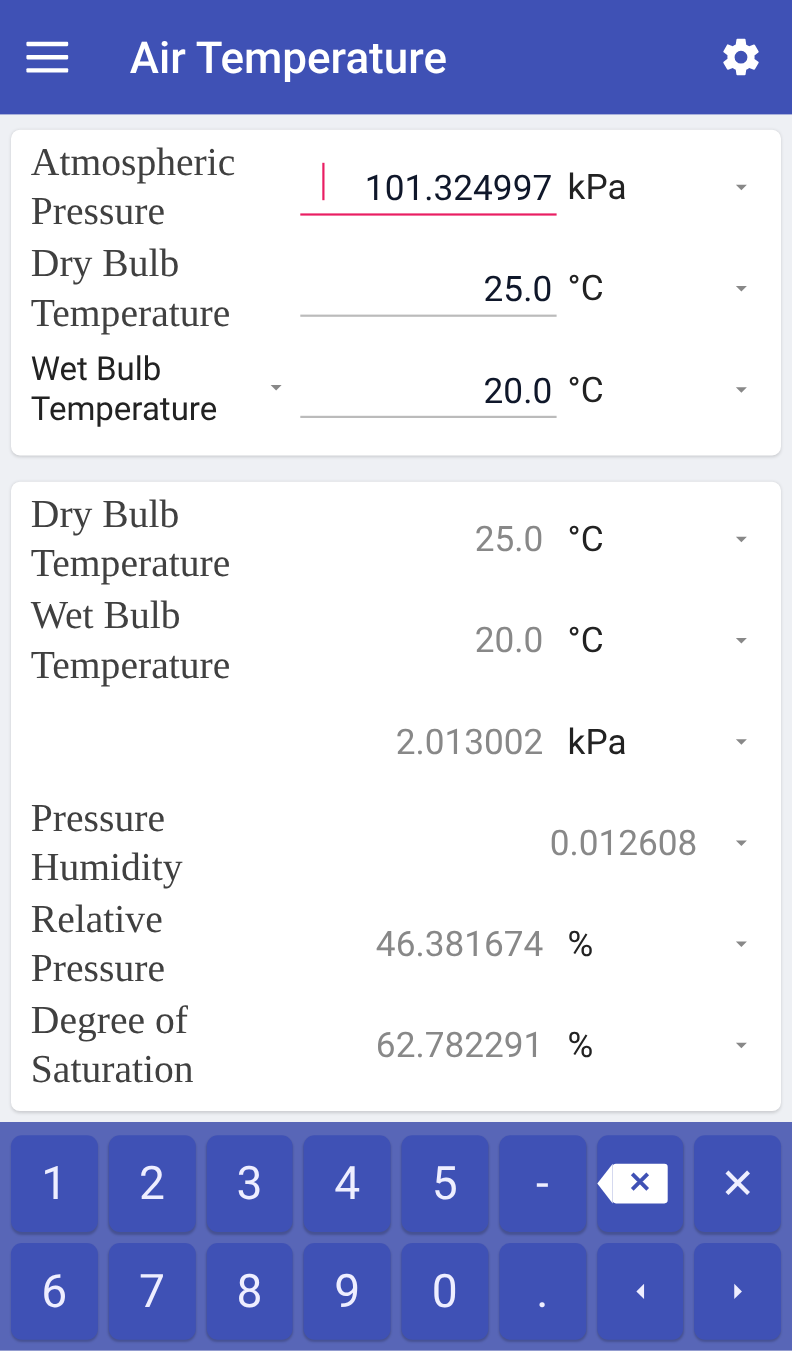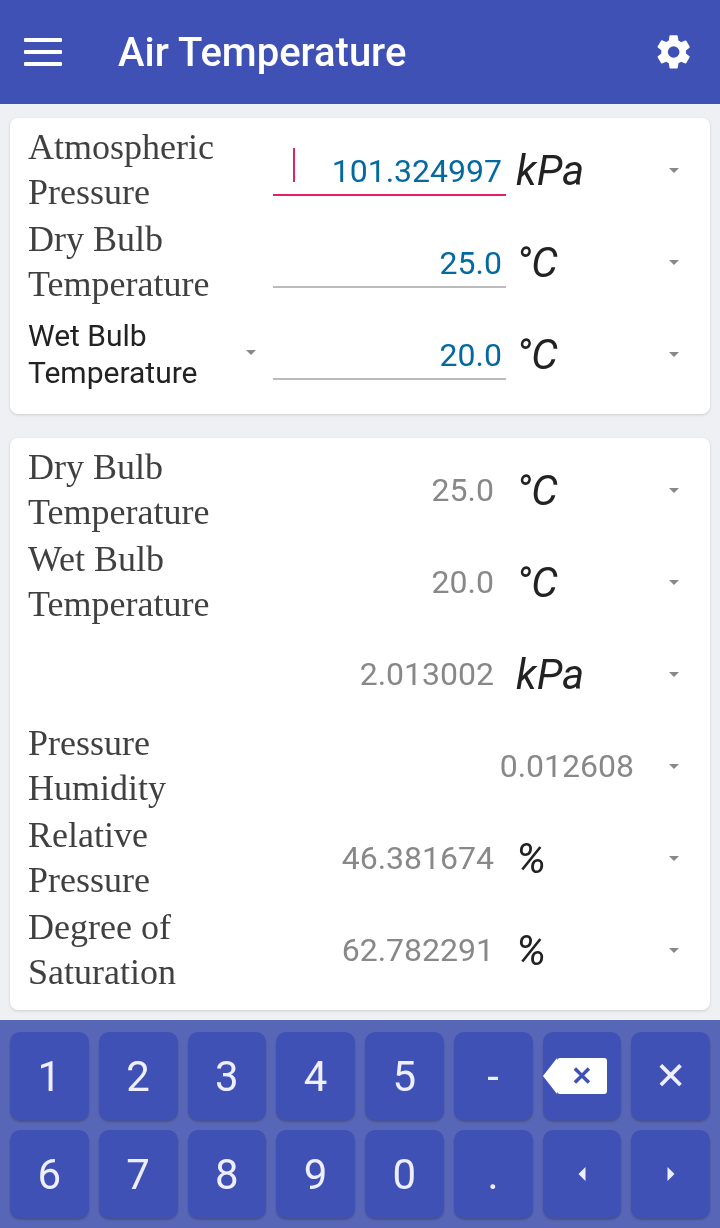--- a/index.html
+++ b/index.html
@@ -9,25 +9,25 @@
 .hamburger { width: 38px; height: 28px; display: flex; flex-direction: column; justify-content: space-between; }
 .hamburger span { display: block; height: 4px; background: #fff; border-radius: 1px; }
 .title { font-size: 40px; font-weight: 500; margin-left: 56px; flex: 1; }
 .gear { width: 44px; height: 44px; display: flex; align-items: center; justify-content: center; }
 .content { flex: 1; overflow: hidden; padding: 14px 10px; }
 .card { background: #fff; border-radius: 8px; box-shadow: 0 1px 3px rgba(0,0,0,0.15); padding: 6px 18px 14px 18px; margin-bottom: 24px; }
 .row { display: flex; align-items: center; min-height: 92px; gap: 10px; }
 .label { flex: 0 0 235px; font-size: 36px; color: #404040; line-height: 1.25; font-family: Liberation Serif, serif; }
 .label-with-caret { flex: 0 0 235px; display: flex; align-items: center; gap: 4px; }
 .label-with-caret .lbl { font-size: 30px; color: #222; line-height: 1.25; }
-.value { flex: 1; font-size: 32px; text-align: right; padding-right: 12px; color: #0369a1; }
+.value { flex: 1; font-size: 32px; text-align: right; padding-right: 12px; color: #0f172a; }
 .value-readonly { color: #888; }
 .value-input { border: none; outline: none; border-bottom: 2px solid #bbb; padding: 8px 4px 4px 0; width: 100%; background: transparent; font-family: inherit; }
 .value-input.focused { border-bottom-color: #e91e63; }
-.unit { flex: 0 0 130px; font-size: 42px; color: #222; font-style: italic; }
+.unit { flex: 0 0 130px; font-size: 32px; color: #222; }
 .chevron { flex: 0 0 36px; display: flex; align-items: center; justify-content: center; }
 .chev-svg { fill: #888; }
 .caret-input-wrap { flex: 1; position: relative; }
 .caret { position: absolute; left: 20px; top: 4px; width: 2px; height: 34px; background: #e91e63; }
 .keyboard { background: #5866b7; display: flex; flex-direction: column; gap: 10px; padding: 12px 10px 10px 10px; }
 .krow { display: flex; gap: 10px; }
 .key { flex: 1; height: 88px; background: #3f51b5; border-radius: 10px; display: flex; align-items: center; justify-content: center; color: #eef; font-size: 42px; font-weight: 400; box-shadow: 0 2px 2px rgba(0,0,0,0.2); }
 .key-bksp { position: relative; }
 .bksp-shape { background: #fff; width: 50px; height: 36px; position: relative; display: flex; align-items: center; justify-content: center; border-radius: 3px; }
 .bksp-shape::before { content:""; position:absolute; left:-14px; top:0; width:0; height:0; border-top:18px solid transparent; border-bottom:18px solid transparent; border-right:14px solid #fff; }

